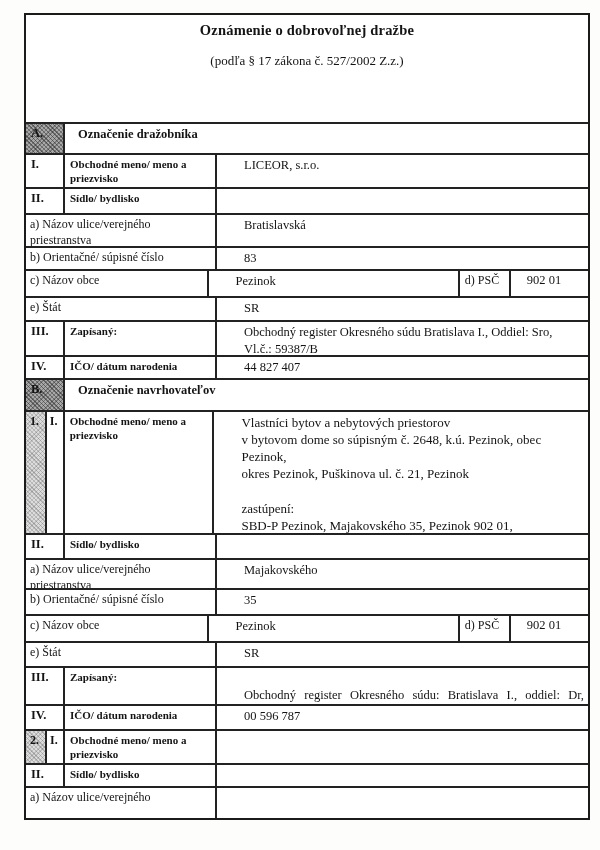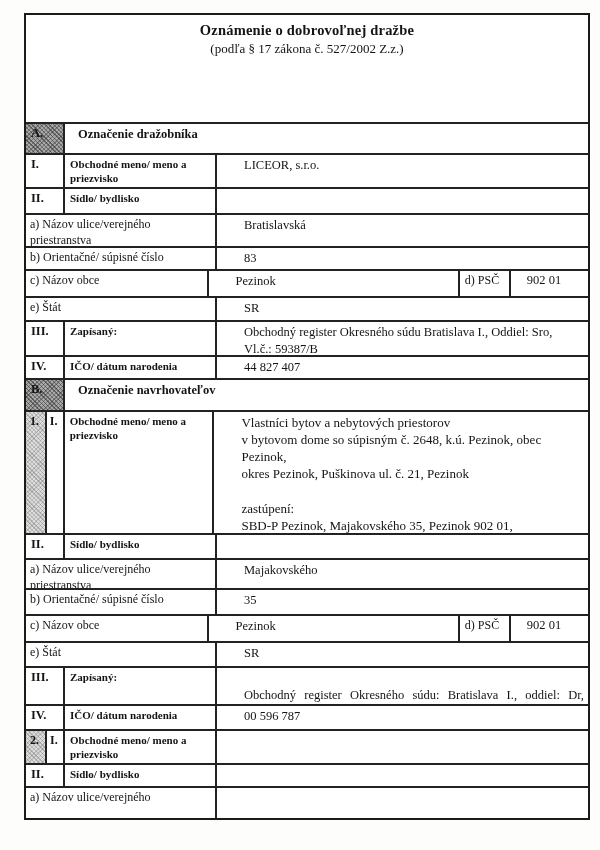--- a/index.html
+++ b/index.html
@@ -9,21 +9,21 @@
   .tbl  { position:absolute; left:24px; top:13px; width:566px; height:807px;
           border:2px solid #1b1b1b; background:#fff; display:flex; flex-direction:column; }
   .row  { display:flex; flex-direction:row; border-bottom:2px solid #222; overflow:hidden; }
   .row:last-child { border-bottom:none; }
   .cell { border-right:2px solid #222; padding:2px 4px; overflow:hidden; }
   .cell:last-child { border-right:none; }
   .grow { flex:1 1 auto; }
 
   .titlebox { height:109px; text-align:center; padding-top:7px; }
   .title    { font-size:14.5px; font-weight:bold; letter-spacing:.2px; }
-  .subtitle { font-size:13px; margin-top:2px; }
+  .subtitle { font-size:13px; margin-top:14px; }
 
   .num   { width:39px; font-weight:bold; font-size:12.5px; padding-left:5px; }
   .numA  { width:21px; font-weight:bold; font-size:12px; padding-left:4px; }
   .numB  { width:18px; font-weight:bold; font-size:12px; padding-left:3px; }
   .lbl   { width:152px; font-weight:bold; font-size:11px; line-height:1.3; padding-left:5px; }
   .lblwide { width:191px; font-size:12px; line-height:1.3; padding-left:4px; font-weight:normal; }
   .val   { font-size:12.5px; line-height:1.32; padding-left:7px; white-space:pre-line;margin-left:20px; }
   .heading { font-weight:bold; font-size:12.5px; padding-left:13px; padding-top:3px; }
   .psc-l { width:53px; font-size:12px; padding-left:5px; }
   .psc-v { width:80px; font-size:12.5px; padding-left:16px; }

